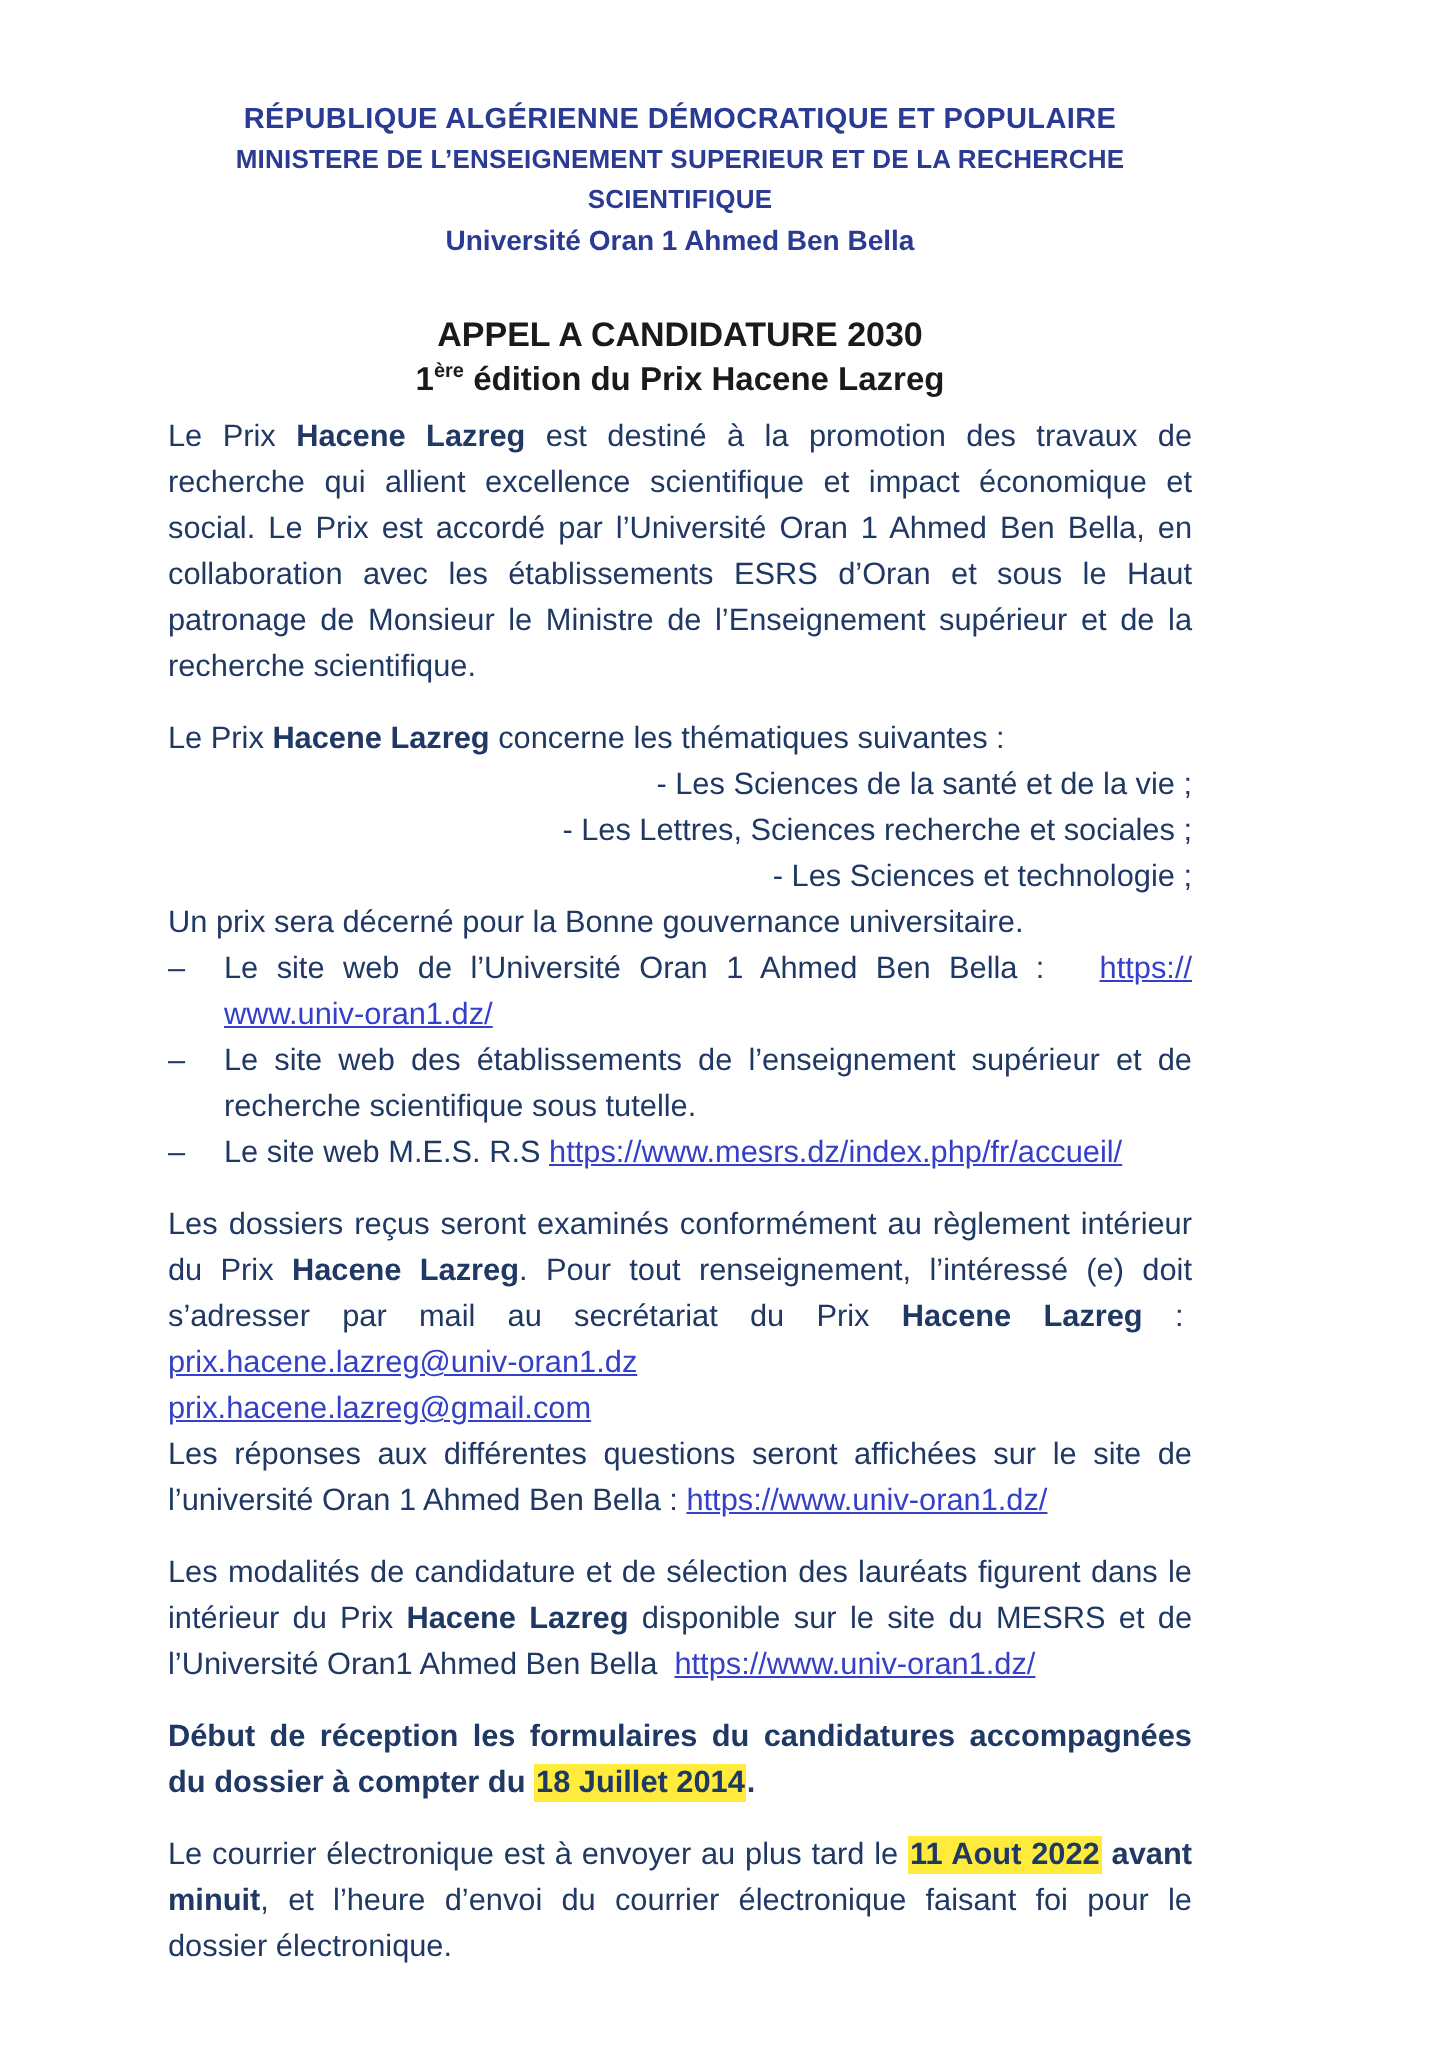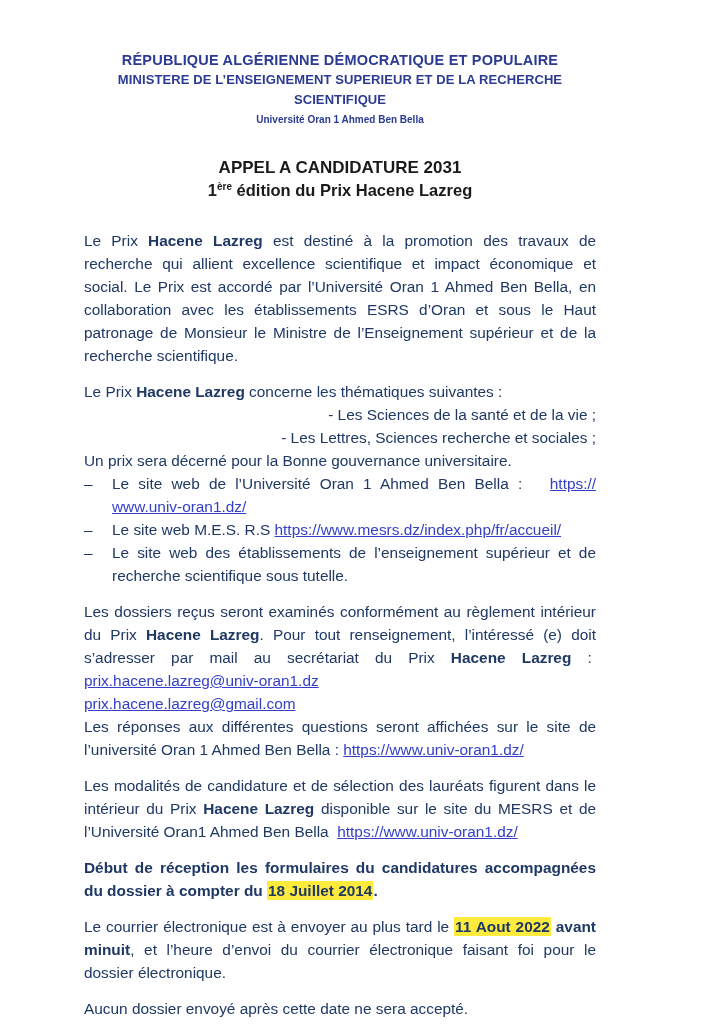--- a/index.html
+++ b/index.html
@@ -16,28 +16,28 @@
     box-sizing:border-box;
     padding:50px 84px 0 84px;
     font-family:"Liberation Sans","DejaVu Sans",sans-serif;
     color:var(--body-text);
     overflow:hidden;
   }
   
   .doc-header{text-align:center;color:var(--header-blue);font-weight:700;}
   .hdr1{font-size:14.5px;line-height:20px;letter-spacing:.2px;}
   .hdr2{font-size:13px;line-height:20px;letter-spacing:.1px;}
-  .hdr3{font-size:10px;line-height:20px;}
+  .hdr3{font-size:14px;line-height:20px;}
   
   .doc-title{text-align:center;color:var(--title-black);font-weight:700;margin-top:26px;}
   .ttl1{font-size:17px;line-height:23px;}
   .ttl2{font-size:16.5px;line-height:23px;}
   .ttl2 sup{font-size:10px;vertical-align:super;line-height:0;}
   
-  .body{margin-top:27px;font-size:15.4px;line-height:23px;}
+  .body{margin-top:5px;font-size:15.4px;line-height:23px;}
   .para{text-align:justify;margin:0;}
   .mt{margin-top:13px;}
   .indent{padding-left:22px;text-align:right;}
   .hang{padding-left:28px;text-indent:-28px;text-align:justify;}
   
   .r-n{}
   .r-b{font-weight:700;}
   .r-bh{font-weight:700;background:var(--hl);padding:1px 1px;}
   .r-dash{display:inline-block;width:28px;text-indent:0;}
   a.r-link{color:var(--link);text-decoration:underline;cursor:pointer;}
@@ -48,40 +48,40 @@
 
 <div class="page">
 
   <div class="doc-header">
     <div class="hdr1">RÉPUBLIQUE ALGÉRIENNE DÉMOCRATIQUE ET POPULAIRE</div>
     <div class="hdr2">MINISTERE DE L’ENSEIGNEMENT SUPERIEUR ET DE LA RECHERCHE SCIENTIFIQUE</div>
     <div class="hdr3">Université Oran 1 Ahmed Ben Bella</div>
   </div>
 
   <div class="doc-title">
-    <div class="ttl1">APPEL A CANDIDATURE 2031</div>
+    <div class="ttl1">APPEL A CANDIDATURE 2030</div>
     <div class="ttl2"><span>1</span><sup>ère</sup><span> édition du Prix Hacene Lazreg</span></div>
   </div>
 
   <div class="body">
     <div class="para"><span class="r-n">Le Prix </span><span class="r-b">Hacene Lazreg</span><span class="r-n"> est destiné à la promotion des travaux de recherche qui allient excellence scientifique et impact économique et social. Le Prix est accordé par l’Université Oran 1 Ahmed Ben Bella, en collaboration avec les établissements ESRS d’Oran et sous le Haut patronage de Monsieur le Ministre de l’Enseignement supérieur et de la recherche scientifique.</span></div>
 
     <div class="para mt"><span class="r-n">Le Prix </span><span class="r-b">Hacene Lazreg</span><span class="r-n"> concerne les thématiques suivantes :</span></div>
     <div class="para indent"><span class="r-n">- Les Sciences de la santé et de la vie ;</span></div>
     <div class="para indent"><span class="r-n">- Les Lettres, Sciences recherche et sociales ;</span></div>
+    <div class="para indent"><span class="r-n">- Les Sciences et technologie ;</span></div>
     <div class="para"><span class="r-n">Un prix sera décerné pour la Bonne gouvernance universitaire.</span></div>
 
     <div class="para hang"><span class="r-dash">–</span><span class="r-n">Le site web de l’Université Oran 1 Ahmed Ben Bella :&nbsp;&nbsp; </span><a class="r-link" href="#">https:// www.univ-oran1.dz/</a></div>
+    <div class="para hang"><span class="r-dash">–</span><span class="r-n">Le site web des établissements de l’enseignement supérieur et de recherche scientifique sous tutelle.</span></div>
     <div class="para hang"><span class="r-dash">–</span><span class="r-n">Le site web M.E.S. R.S </span><a class="r-link" href="#">https://www.mesrs.dz/index.php/fr/accueil/</a></div>
-    <div class="para hang"><span class="r-dash">–</span><span class="r-n">Le site web des établissements de l’enseignement supérieur et de recherche scientifique sous tutelle.</span></div>
 
     <div class="para mt"><span class="r-n">Les dossiers reçus seront examinés conformément au règlement intérieur du Prix </span><span class="r-b">Hacene Lazreg</span><span class="r-n">. Pour tout renseignement, l’intéressé (e) doit s’adresser par mail au secrétariat du Prix </span><span class="r-b">Hacene Lazreg</span><span class="r-n"> :&nbsp; </span><a class="r-link" href="#">prix.hacene.lazreg@univ-oran1.dz</a><br><a class="r-link" href="#">prix.hacene.lazreg@gmail.com</a><br><span class="r-n">Les réponses aux différentes questions seront affichées sur le site de l’université Oran 1 Ahmed Ben Bella : </span><a class="r-link" href="#">https://www.univ-oran1.dz/</a></div>
 
     <div class="para mt"><span class="r-n">Les modalités de candidature et de sélection des lauréats figurent dans le intérieur du Prix </span><span class="r-b">Hacene Lazreg</span><span class="r-n"> disponible sur le site du MESRS et de l’Université Oran1 Ahmed Ben Bella&nbsp; </span><a class="r-link" href="#">https://www.univ-oran1.dz/</a></div>
 
     <div class="para mt bold-para"><span class="r-b">Début de réception les formulaires du candidatures accompagnées du dossier à compter du </span><span class="r-bh">18 Juillet 2014</span><span class="r-b">.</span></div>
 
     <div class="para mt"><span class="r-n">Le courrier électronique est à envoyer au plus tard le </span><span class="r-bh">11 Aout 2022</span><span class="r-n"> </span><span class="r-b">avant minuit</span><span class="r-n">, et l’heure d’envoi du courrier électronique faisant foi pour le dossier électronique.</span></div>
 
-    <div class="para mt"><span class="r-n">Aucun dossier envoyé après cette date ne sera accepté.</span></div>
   </div>
 
 </div>
 
 </body></html>

